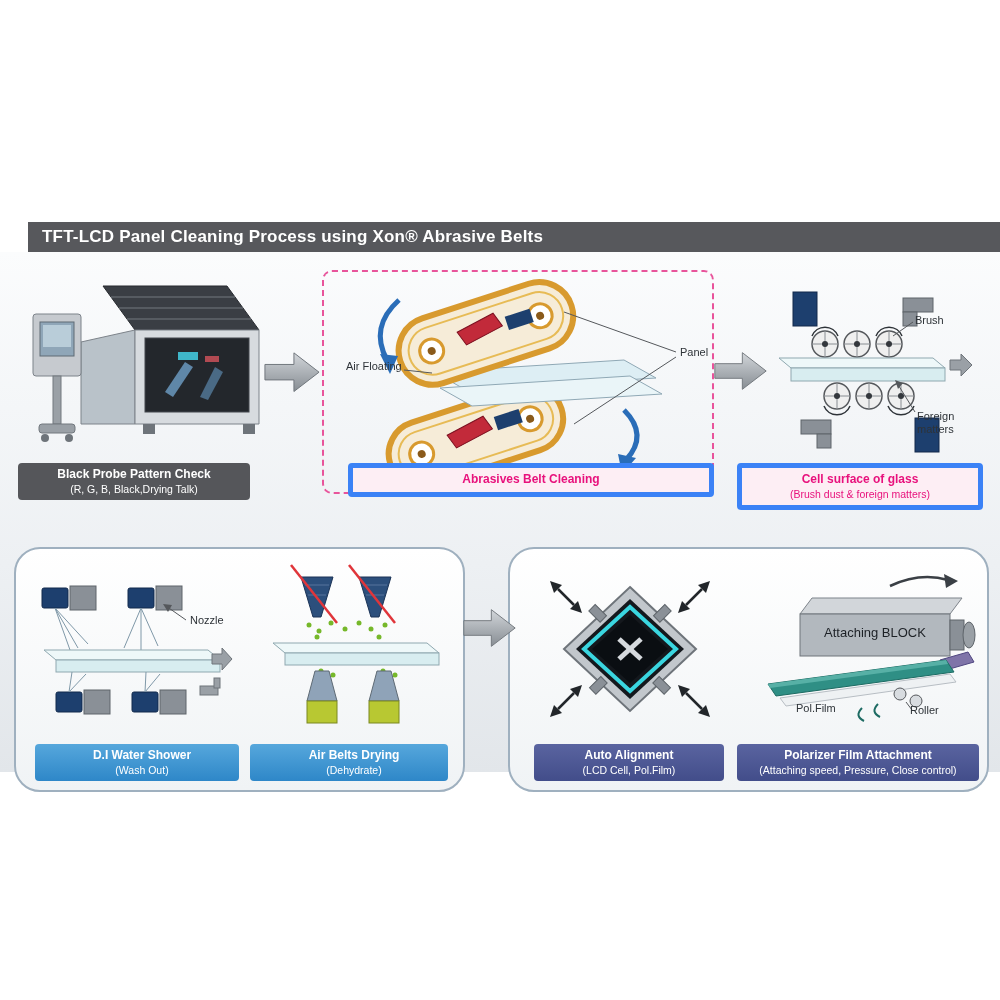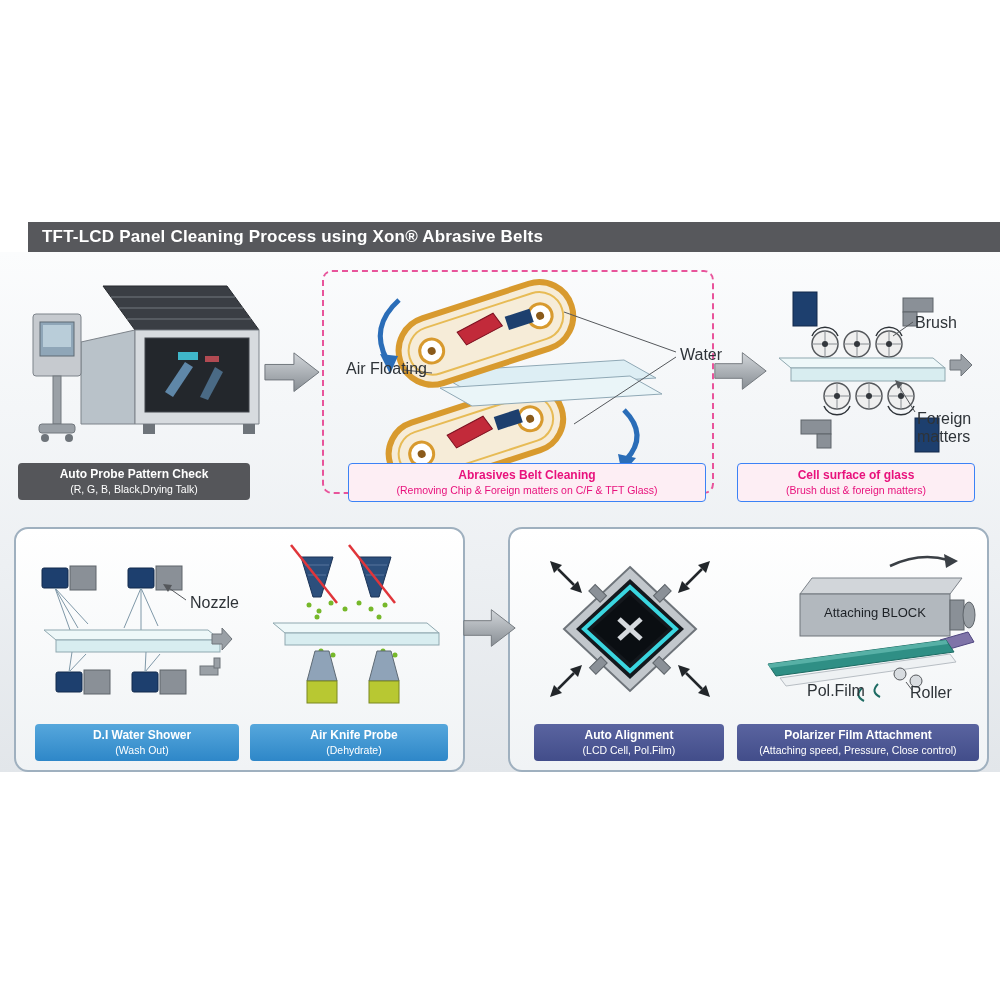--- a/index.html
+++ b/index.html
@@ -6,33 +6,33 @@
   body{width:1000px;height:1000px;position:relative;background:#ffffff;
        font-family:"Liberation Sans", sans-serif;overflow:hidden;}
   .abs{position:absolute;}
   .bg{left:0;top:252px;width:1000px;height:520px;
       background:linear-gradient(180deg,#fbfcfd 0%,#edf0f3 60%,#e2e6ea 100%);}
   .title-bar{left:28px;top:222px;width:990px;height:30px;background:#57585c;
       display:flex;align-items:center;}
   .title-bar span{color:#ffffff;font-weight:bold;font-size:17px;padding-left:14px;letter-spacing:.2px;}
   .ill{position:absolute;}
   .ill svg{width:100%;height:100%;display:block;}
-  .ann{position:absolute;font-size:16px;color:#2e3338;line-height:1.15;}
+  .ann{position:absolute;font-size:11px;color:#2e3338;line-height:1.15;}
   .label{position:absolute;border-radius:4px;text-align:center;padding:4px 6px;z-index:3;}
   .label .l1{font-weight:bold;font-size:12px;line-height:1.3;}
   .label .l2{font-size:10.5px;line-height:1.25;}
   .label.dark{background:#55565a;color:#ffffff;}
-  .label.pink{background:#fdeef4;border:1px solid #3b82f6;color:#e8117c;}
+  .label.pink{background:#fdeef4;border:5px solid #3b82f6;color:#e8117c;}
   .label.blue{background:linear-gradient(180deg,#56a7dc,#2e87c8);color:#ffffff;padding-left:16px;}
   .label.purple{background:linear-gradient(180deg,#5a64a0,#424d8a);color:#ffffff;}
   .flow-arrow{position:absolute;z-index:5;}
   .dashed-box{position:absolute;left:322px;top:270px;width:388px;height:220px;
       border:2px dashed #e8549b;border-radius:10px;z-index:1;}
-  .container{position:absolute;border:2px solid #9fb0bf;border-radius:14px;
-      background:linear-gradient(180deg,#ffffff,#f0f3f5);}
+  .container{position:absolute;border:2px solid #9fb0bf;border-radius:26px;
+      background:linear-gradient(180deg,#ffffff,#f0f3f5);margin-top:20px;}
   .c-left{left:14px;top:527px;width:447px;height:241px;}
   .c-right{left:508px;top:527px;width:477px;height:241px;}
   .serif-ann{font-family:Liberation Sans, sans-serif;font-size:13px;color:#1d2126;text-align:center;}
 </style>
 </head>
 <body>
 
 <div class="abs bg"></div>
 
 <div class="abs title-bar">
@@ -108,21 +108,21 @@
       <path d="M 75,28 Q 45,55 63,88" stroke="#2a6db8" stroke-width="5" fill="none"></path>
       <polygon points="56,82 66,102 74,84" fill="#2a6db8"></polygon>
       <path d="M 300,138 Q 325,163 302,188" stroke="#2a6db8" stroke-width="5" fill="none"></path>
       <polygon points="294,182 298,202 312,186" fill="#2a6db8"></polygon>
 
       <line x1="80" y1="98" x2="108" y2="101" stroke="#55585c"></line>
       <line x1="352" y1="80" x2="240" y2="40" stroke="#55585c"></line>
       <line x1="352" y1="85" x2="250" y2="152" stroke="#55585c"></line>
     </svg>
     <div class="ann" style="left:22px;top:88px;">Air Floating</div>
-    <div class="ann" style="left:356px;top:74px;">Water</div>
+    <div class="ann" style="left:356px;top:74px;">Panel</div>
   </div>
 </div>
 
 <div class="flow-arrow" style="left:713px;top:349px;width:55px;height:48px;">
   <svg viewBox="0 0 60 48">
     <polygon points="2,16 32,16 32,4 58,24 32,44 32,32 2,32" fill="url(#ag)" stroke="#6e747a"></polygon>
   </svg>
 </div>
 
 <div class="ill" style="left:765px;top:280px;width:210px;height:185px;">
@@ -179,27 +179,26 @@
 
     <line x1="148" y1="42" x2="128" y2="56" stroke="#55585c"></line>
     <line x1="150" y1="132" x2="132" y2="103" stroke="#55585c"></line>
     <polygon points="130,100 138,103 133,109" fill="#55585c"></polygon>
   </svg>
   <div class="ann" style="left:150px;top:34px;">Brush</div>
   <div class="ann" style="left:152px;top:130px;width:52px;">Foreign matters</div>
 </div>
 
 <div class="label dark" style="left:18px;top:463px;width:220px;">
-  <div class="l1">Auto Probe Pattern Check</div>
+  <div class="l1">Black Probe Pattern Check</div>
   <div class="l2">(R, G, B, Black,Drying Talk)</div>
 </div>
 
 <div class="label pink" style="left:348px;top:463px;width:344px;">
   <div class="l1">Abrasives Belt Cleaning</div>
-  <div class="l2">(Removing Chip &amp; Foreign matters on C/F &amp; TFT Glass)</div>
 </div>
 
 <div class="label pink" style="left:737px;top:463px;width:224px;">
   <div class="l1">Cell surface of glass</div>
   <div class="l2">(Brush dust &amp; foreign matters)</div>
 </div>
 
 <div class="container c-left">
 
   <div class="ill" style="left:12px;top:15px;width:225px;height:170px;">
@@ -277,21 +276,21 @@
       <polygon points="118,112 132,112 140,142 110,142" fill="#8fa3b8" stroke="#5e6a74"></polygon>
       <rect x="110" y="142" width="30" height="22" fill="#b8c832" stroke="#7a8820"></rect>
     </svg>
   </div>
 
   <div class="label blue" style="left:19px;top:195px;width:182px;">
     <div class="l1">D.I Water Shower</div>
     <div class="l2">(Wash Out)</div>
   </div>
   <div class="label blue" style="left:234px;top:195px;width:176px;">
-    <div class="l1">Air Knife Probe</div>
+    <div class="l1">Air Belts Drying</div>
     <div class="l2">(Dehydrate)</div>
   </div>
 </div>
 
 <div class="flow-arrow" style="left:462px;top:606px;width:55px;height:48px;">
   <svg viewBox="0 0 60 48">
     <polygon points="2,16 32,16 32,4 58,24 32,44 32,32 2,32" fill="url(#ag)" stroke="#6e747a"></polygon>
   </svg>
 </div>
 
@@ -344,21 +343,21 @@
       <polygon points="18,120 196,96 204,108 26,132" fill="#2f8f85" stroke="#1d6b63"></polygon>
       <polygon points="18,120 196,96 198,100 20,124" fill="#57b0a6"></polygon>
       <polygon points="30,134 200,110 206,118 36,142" fill="#eef1f3" stroke="#b8bec4"></polygon>
       <circle cx="150" cy="130" r="6" fill="#d8dce0" stroke="#55585c"></circle>
       <circle cx="166" cy="137" r="6" fill="#d8dce0" stroke="#55585c"></circle>
       <path d="M128,140 q-8,8 2,13" stroke="#1d6b63" stroke-width="2" fill="none"></path>
       <path d="M112,144 q-8,8 2,13" stroke="#1d6b63" stroke-width="2" fill="none"></path>
       <line x1="162" y1="146" x2="156" y2="138" stroke="#55585c"></line>
     </svg>
     <div class="ann serif-ann" style="left:52px;top:62px;width:146px;">Attaching BLOCK</div>
-    <div class="ann" style="left:27px;top:138px;padding-left:30px;">Pol.Film</div>
+    <div class="ann" style="left:16px;top:138px;padding-left:30px;">Pol.Film</div>
     <div class="ann" style="left:160px;top:140px;">Roller</div>
   </div>
 
   <div class="label purple" style="left:227px;top:195px;width:230px;">
     <div class="l1">Polarizer Film Attachment</div>
     <div class="l2">(Attaching speed, Pressure, Close control)</div>
   </div>
   <div class="label purple" style="left:24px;top:195px;width:178px;">
     <div class="l1">Auto Alignment</div>
     <div class="l2">(LCD Cell, Pol.Film)</div>

